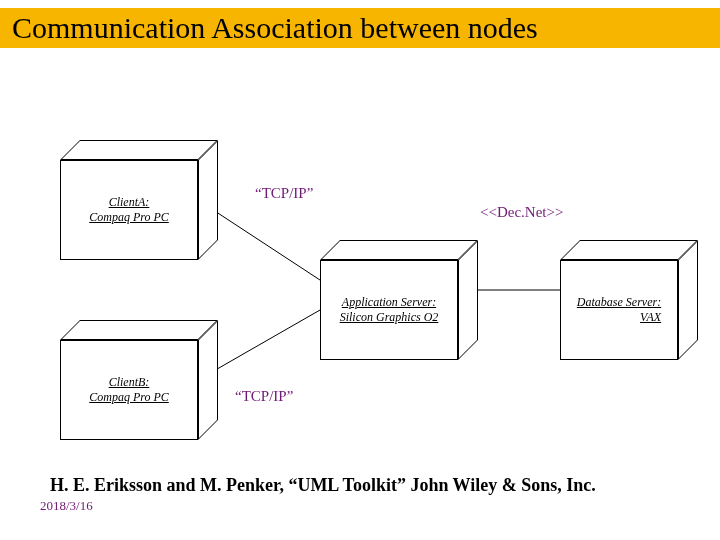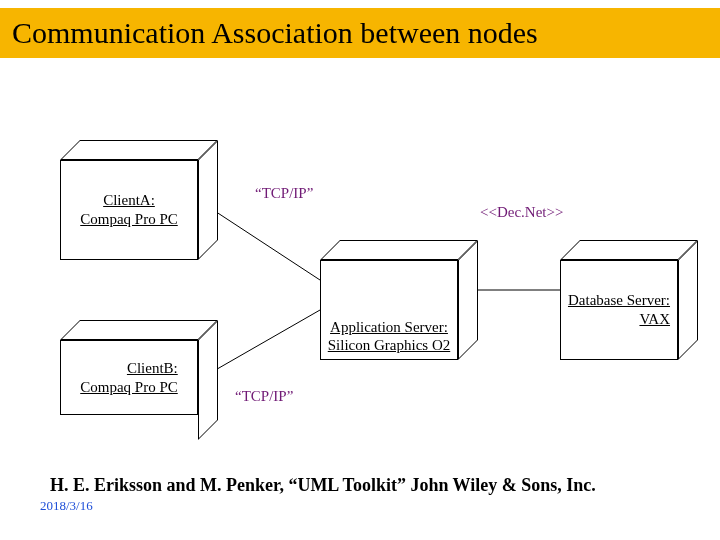--- a/index.html
+++ b/index.html
@@ -10,21 +10,21 @@
     background: #fff;
     font-family: "Times New Roman", Times, serif;
     position: relative;
     overflow: hidden;
   }
   .title-bar {
     position: absolute;
     left: 0;
     top: 8px;
     width: 720px;
-    height: 50px;
+    height: 40px;
     background: #f7b500;
     display: flex;
     align-items: center;
     padding-left: 12px;
   }
   .title-bar h1 {
     font-size: 30px;
     font-weight: normal;
     margin: 0;
     color: #000;
@@ -47,44 +47,45 @@
     transform-origin: top left;
   }
   .face-front {
     position: absolute;
     background: #fff;
     border: 1px solid #000;
     display: flex;
     align-items: center;
     justify-content: center;
     text-align: center;
-    font-size: 15px;
+    font-size: 12px;
     text-decoration: underline;
     line-height: 1.25;
     padding: 4px;
+    font-style: italic;
   }
   .conn-label {
     position: absolute;
     font-size: 15px;
     color: #701a75;
     white-space: nowrap;
   }
   .footer-cite {
     position: absolute;
     left: 50px;
     bottom: 44px;
     font-size: 18px;
     font-weight: bold;
   }
   .footer-date {
     position: absolute;
     left: 40px;
     bottom: 26px;
     font-size: 13px;
-    color: #1d4ed8;
+    color: #701a75;
   }
   svg.wires {
     position: absolute;
     left: 0;
     top: 0;
     width: 720px;
     height: 540px;
     pointer-events: none;
   }
 </style>
@@ -105,29 +106,29 @@
   <div class="face-top" style="left:0; top:0; width:138px; height:20px;"></div>
   <div class="face-side" style="left:138px; top:20px; width:20px; height:100px;"></div>
   <div class="face-front" style="left:0; top:20px; width:138px; height:100px;">
     <span>ClientA:<br>Compaq Pro PC</span>
   </div>
 </div>
 
 <div class="node" style="left:60px; top:320px;">
   <div class="face-top" style="left:0; top:0; width:138px; height:20px;"></div>
   <div class="face-side" style="left:138px; top:20px; width:20px; height:100px;"></div>
-  <div class="face-front" style="left:0; top:20px; width:138px; height:75px;text-align:right;">
+  <div class="face-front" style="left:0; top:20px; width:138px; height:100px;">
     <span>ClientB:<br>Compaq Pro PC</span>
   </div>
 </div>
 
 <div class="node" style="left:320px; top:240px;">
   <div class="face-top" style="left:0; top:0; width:138px; height:20px;"></div>
   <div class="face-side" style="left:138px; top:20px; width:20px; height:100px;"></div>
-  <div class="face-front" style="left:0; top:20px; width:138px; height:100px;align-items:flex-end;">
+  <div class="face-front" style="left:0; top:20px; width:138px; height:100px;">
     <span>Application Server:<br>Silicon Graphics O2</span>
   </div>
 </div>
 
 <div class="node" style="left:560px; top:240px;">
   <div class="face-top" style="left:0; top:0; width:118px; height:20px;"></div>
   <div class="face-side" style="left:118px; top:20px; width:20px; height:100px;"></div>
   <div class="face-front" style="left:0; top:20px; width:118px; height:100px;text-align:right;">
     <span>Database Server:<br>VAX</span>
   </div>

